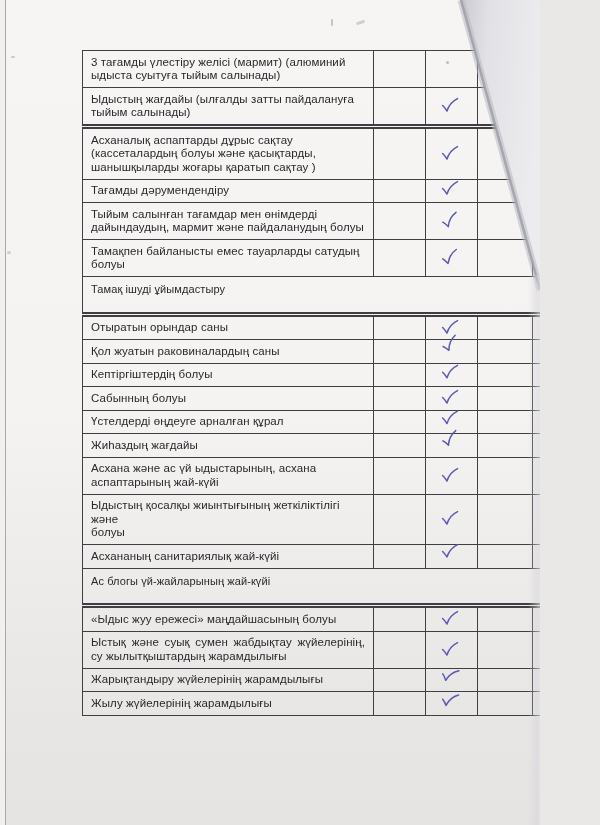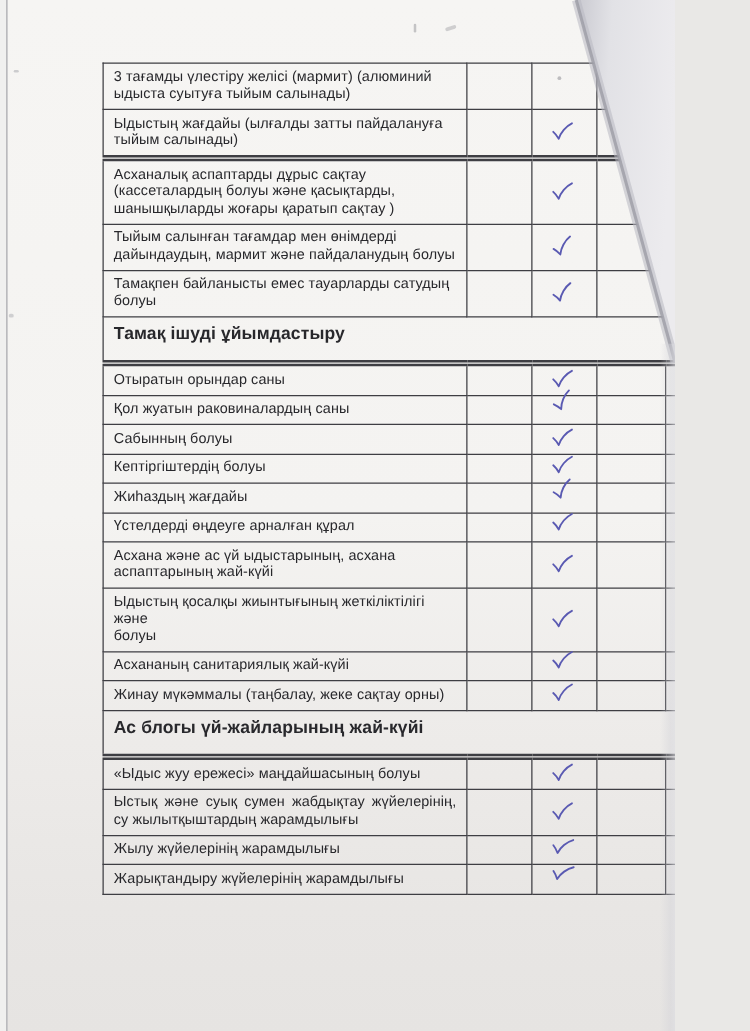--- a/index.html
+++ b/index.html
@@ -20,22 +20,22 @@
   }
   td{border:1.6px solid #3e3e43;vertical-align:middle;}
   td.c-text{
     padding:4.5px 8px;font-size:11.5px;line-height:13.5px;
     white-space:pre-line;letter-spacing:.1px;
   }
   td.c-text.justify{white-space:normal;text-align:justify;}
   td.c-box{position:relative;padding:0;}
   tr.dbl td{border-top:5px double #3e3e43;}
   td.c-section{
-    padding:6px 8px 15px 8px;font-size:14px;line-height:13.5px;
-    font-weight:bold;letter-spacing:.1px;
+    padding:6px 8px 15px 8px;font-size:11px;line-height:13.5px;
+    font-weight:normal;letter-spacing:.1px;
   }
   .check{position:absolute;left:50%;top:50%;pointer-events:none;}
   .check svg{display:block;}
   
   .wedge{position:absolute;top:0;right:0;width:600px;height:300px;pointer-events:none;}
   .right-edge{
     position:absolute;right:0;top:275px;bottom:0;width:12px;
     background:linear-gradient(90deg,rgba(215,215,220,0) 0%,rgba(210,210,216,.45) 70%,rgba(220,220,225,.65) 100%);
   }
   .speck{position:absolute;border-radius:2px;}
@@ -93,20 +93,33 @@
             <span class="check" style="transform: translate(-58%, -55%) rotate(-4deg);">
     <svg width="20" height="15" viewBox="0 0 20 15" fill="none">
       <path d="M2.2,7.2 C3.8,8.8 5.2,11 6.2,13 C8,8.2 12.6,3.4 17.6,1.4" stroke-width="1.5" stroke-linecap="round" stroke-linejoin="round" stroke="#5a5ab2"></path>
     </svg>
   </span>
           </td>
     <td class="c-box"></td>
     <td class="c-box"></td>
   </tr>
         <tr>
+    <td class="c-text">Тағамды дәрумендендіру</td>
+    <td class="c-box"></td>
+    <td class="c-box">
+            <span class="check" style="transform: translate(-58%, -68%) rotate(-4deg);">
+    <svg width="20" height="15" viewBox="0 0 20 15" fill="none">
+      <path d="M2.2,7.2 C3.8,8.8 5.2,11 6.2,13 C8,8.2 12.6,3.4 17.6,1.4" stroke-width="1.5" stroke-linecap="round" stroke-linejoin="round" stroke="#5a5ab2"></path>
+    </svg>
+  </span>
+          </td>
+    <td class="c-box"></td>
+    <td class="c-box"></td>
+  </tr>
+        <tr>
     <td class="c-text">Тыйым салынған тағамдар мен өнімдерді
 дайындаудың, мармит және пайдаланудың болуы</td>
     <td class="c-box"></td>
     <td class="c-box">
             <span class="check" style="transform: translate(-58%, -55%) rotate(-16deg);">
     <svg width="20" height="15" viewBox="0 0 20 15" fill="none">
       <path d="M2.2,7.2 C3.8,8.8 5.2,11 6.2,13 C8,8.2 12.6,3.4 17.6,1.4" stroke-width="1.5" stroke-linecap="round" stroke-linejoin="round" stroke="#5a5ab2"></path>
     </svg>
   </span>
           </td>
@@ -150,63 +163,63 @@
             <span class="check" style="transform: translate(-58%, -98%) rotate(-22deg);">
     <svg width="20" height="15" viewBox="0 0 20 15" fill="none">
       <path d="M2.2,7.2 C3.8,8.8 5.2,11 6.2,13 C8,8.2 12.6,3.4 17.6,1.4" stroke-width="1.5" stroke-linecap="round" stroke-linejoin="round" stroke="#5a5ab2"></path>
     </svg>
   </span>
           </td>
     <td class="c-box"></td>
     <td class="c-box"></td>
   </tr>
         <tr>
+    <td class="c-text">Кептіргіштердің болуы</td>
+    <td class="c-box"></td>
+    <td class="c-box">
+            <span class="check" style="transform: translate(-58%, -70%) rotate(-4deg);">
+    <svg width="20" height="15" viewBox="0 0 20 15" fill="none">
+      <path d="M2.2,7.2 C3.8,8.8 5.2,11 6.2,13 C8,8.2 12.6,3.4 17.6,1.4" stroke-width="1.5" stroke-linecap="round" stroke-linejoin="round" stroke="#5a5ab2"></path>
+    </svg>
+  </span>
+          </td>
+    <td class="c-box"></td>
+    <td class="c-box"></td>
+  </tr>
+        <tr>
     <td class="c-text">Сабынның болуы</td>
     <td class="c-box"></td>
     <td class="c-box">
             <span class="check" style="transform: translate(-58%, -55%) rotate(-4deg);">
     <svg width="20" height="15" viewBox="0 0 20 15" fill="none">
       <path d="M2.2,7.2 C3.8,8.8 5.2,11 6.2,13 C8,8.2 12.6,3.4 17.6,1.4" stroke-width="1.5" stroke-linecap="round" stroke-linejoin="round" stroke="#5a5ab2"></path>
     </svg>
   </span>
           </td>
     <td class="c-box"></td>
     <td class="c-box"></td>
   </tr>
         <tr>
-    <td class="c-text">Кептіргіштердің болуы</td>
-    <td class="c-box"></td>
-    <td class="c-box">
-            <span class="check" style="transform: translate(-58%, -70%) rotate(-4deg);">
+    <td class="c-text">Үстелдерді өңдеуге арналған құрал</td>
+    <td class="c-box"></td>
+    <td class="c-box">
+            <span class="check" style="transform: translate(-58%, -78%) rotate(-4deg);">
     <svg width="20" height="15" viewBox="0 0 20 15" fill="none">
       <path d="M2.2,7.2 C3.8,8.8 5.2,11 6.2,13 C8,8.2 12.6,3.4 17.6,1.4" stroke-width="1.5" stroke-linecap="round" stroke-linejoin="round" stroke="#5a5ab2"></path>
     </svg>
   </span>
           </td>
     <td class="c-box"></td>
     <td class="c-box"></td>
   </tr>
         <tr>
     <td class="c-text">Жиһаздың жағдайы</td>
     <td class="c-box"></td>
     <td class="c-box">
             <span class="check" style="transform: translate(-58%, -92%) rotate(-18deg);">
-    <svg width="20" height="15" viewBox="0 0 20 15" fill="none">
-      <path d="M2.2,7.2 C3.8,8.8 5.2,11 6.2,13 C8,8.2 12.6,3.4 17.6,1.4" stroke-width="1.5" stroke-linecap="round" stroke-linejoin="round" stroke="#5a5ab2"></path>
-    </svg>
-  </span>
-          </td>
-    <td class="c-box"></td>
-    <td class="c-box"></td>
-  </tr>
-        <tr>
-    <td class="c-text">Үстелдерді өңдеуге арналған құрал</td>
-    <td class="c-box"></td>
-    <td class="c-box">
-            <span class="check" style="transform: translate(-58%, -78%) rotate(-4deg);">
     <svg width="20" height="15" viewBox="0 0 20 15" fill="none">
       <path d="M2.2,7.2 C3.8,8.8 5.2,11 6.2,13 C8,8.2 12.6,3.4 17.6,1.4" stroke-width="1.5" stroke-linecap="round" stroke-linejoin="round" stroke="#5a5ab2"></path>
     </svg>
   </span>
           </td>
     <td class="c-box"></td>
     <td class="c-box"></td>
   </tr>
         <tr>
     <td class="c-text">Асхана және ас үй ыдыстарының, асхана
@@ -243,33 +256,20 @@
             <span class="check" style="transform: translate(-58%, -82%) rotate(-4deg);">
     <svg width="20" height="15" viewBox="0 0 20 15" fill="none">
       <path d="M2.2,7.2 C3.8,8.8 5.2,11 6.2,13 C8,8.2 12.6,3.4 17.6,1.4" stroke-width="1.5" stroke-linecap="round" stroke-linejoin="round" stroke="#5a5ab2"></path>
     </svg>
   </span>
           </td>
     <td class="c-box"></td>
     <td class="c-box"></td>
   </tr>
         <tr>
-    <td class="c-text">Жинау мүкәммалы (таңбалау, жеке сақтау орны)</td>
-    <td class="c-box"></td>
-    <td class="c-box">
-            <span class="check" style="transform: translate(-58%, -62%) rotate(-4deg);">
-    <svg width="20" height="15" viewBox="0 0 20 15" fill="none">
-      <path d="M2.2,7.2 C3.8,8.8 5.2,11 6.2,13 C8,8.2 12.6,3.4 17.6,1.4" stroke-width="1.5" stroke-linecap="round" stroke-linejoin="round" stroke="#5a5ab2"></path>
-    </svg>
-  </span>
-          </td>
-    <td class="c-box"></td>
-    <td class="c-box"></td>
-  </tr>
-        <tr>
     <td class="c-section" colspan="5">Ас блогы үй-жайларының жай-күйі</td>
   </tr>
         <tr class="dbl">
     <td class="c-text">«Ыдыс жуу ережесі» маңдайшасының болуы</td>
     <td class="c-box"></td>
     <td class="c-box">
             <span class="check" style="transform: translate(-58%, -55%) rotate(-4deg);">
     <svg width="20" height="15" viewBox="0 0 20 15" fill="none">
       <path d="M2.2,7.2 C3.8,8.8 5.2,11 6.2,13 C8,8.2 12.6,3.4 17.6,1.4" stroke-width="1.5" stroke-linecap="round" stroke-linejoin="round" stroke="#5a5ab2"></path>
     </svg>
@@ -285,37 +285,37 @@
             <span class="check" style="transform: translate(-58%, -55%) rotate(-4deg);">
     <svg width="20" height="15" viewBox="0 0 20 15" fill="none">
       <path d="M2.2,7.2 C3.8,8.8 5.2,11 6.2,13 C8,8.2 12.6,3.4 17.6,1.4" stroke-width="1.5" stroke-linecap="round" stroke-linejoin="round" stroke="#5a5ab2"></path>
     </svg>
   </span>
           </td>
     <td class="c-box"></td>
     <td class="c-box"></td>
   </tr>
         <tr>
+    <td class="c-text">Жарықтандыру жүйелерінің жарамдылығы</td>
+    <td class="c-box"></td>
+    <td class="c-box">
+            <span class="check" style="transform: translate(-58%, -80%) rotate(10deg);">
+    <svg width="20" height="15" viewBox="0 0 20 15" fill="none">
+      <path d="M2.2,7.2 C3.8,8.8 5.2,11 6.2,13 C8,8.2 12.6,3.4 17.6,1.4" stroke-width="1.5" stroke-linecap="round" stroke-linejoin="round" stroke="#5a5ab2"></path>
+    </svg>
+  </span>
+          </td>
+    <td class="c-box"></td>
+    <td class="c-box"></td>
+  </tr>
+        <tr>
     <td class="c-text">Жылу жүйелерінің жарамдылығы</td>
     <td class="c-box"></td>
     <td class="c-box">
             <span class="check" style="transform: translate(-58%, -68%) rotate(6deg);">
-    <svg width="20" height="15" viewBox="0 0 20 15" fill="none">
-      <path d="M2.2,7.2 C3.8,8.8 5.2,11 6.2,13 C8,8.2 12.6,3.4 17.6,1.4" stroke-width="1.5" stroke-linecap="round" stroke-linejoin="round" stroke="#5a5ab2"></path>
-    </svg>
-  </span>
-          </td>
-    <td class="c-box"></td>
-    <td class="c-box"></td>
-  </tr>
-        <tr>
-    <td class="c-text">Жарықтандыру жүйелерінің жарамдылығы</td>
-    <td class="c-box"></td>
-    <td class="c-box">
-            <span class="check" style="transform: translate(-58%, -80%) rotate(10deg);">
     <svg width="20" height="15" viewBox="0 0 20 15" fill="none">
       <path d="M2.2,7.2 C3.8,8.8 5.2,11 6.2,13 C8,8.2 12.6,3.4 17.6,1.4" stroke-width="1.5" stroke-linecap="round" stroke-linejoin="round" stroke="#5a5ab2"></path>
     </svg>
   </span>
           </td>
     <td class="c-box"></td>
     <td class="c-box"></td>
   </tr>
       </tbody>
   </table>

